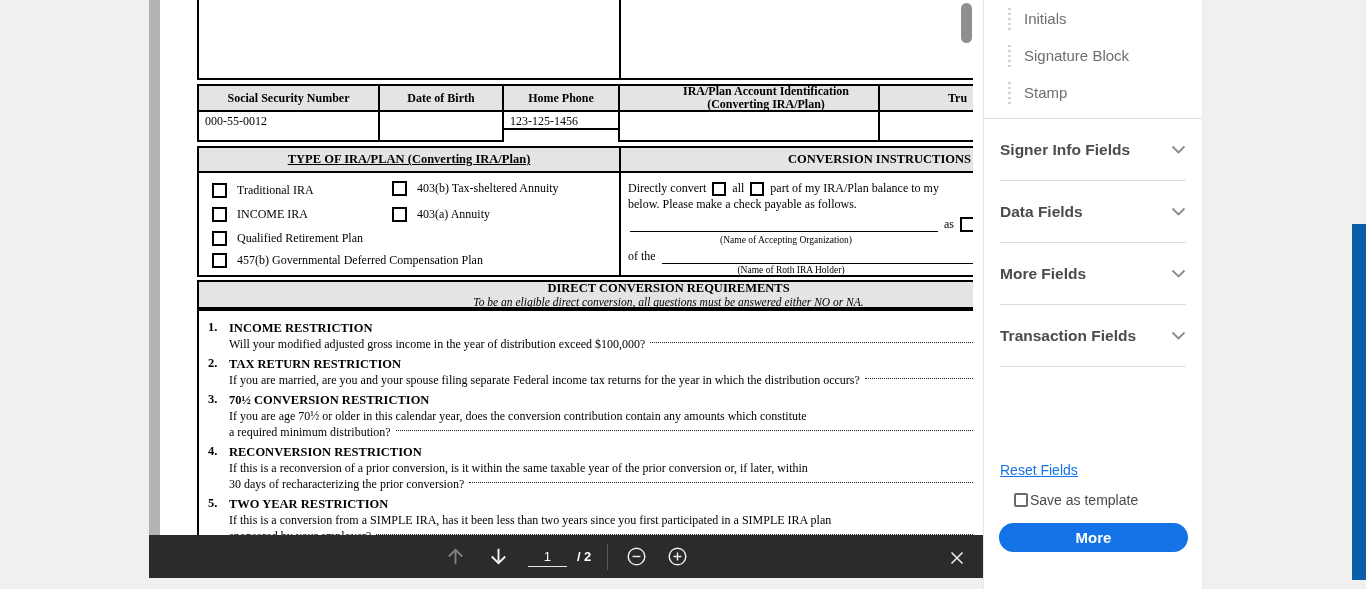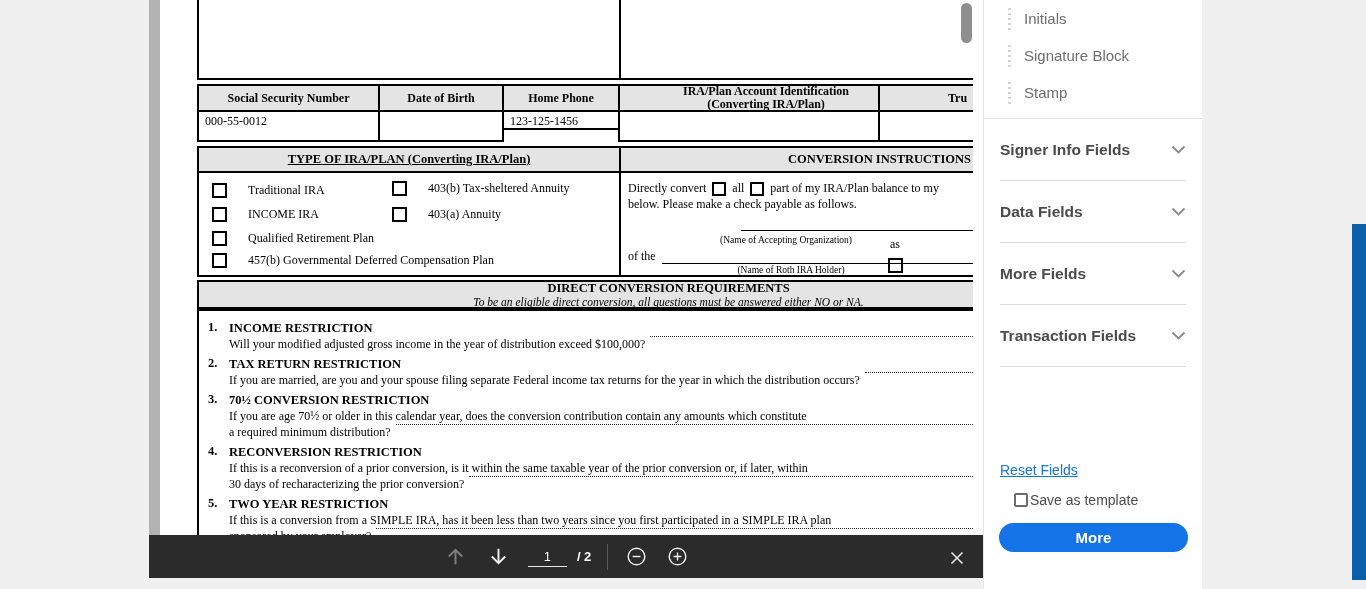--- a/index.html
+++ b/index.html
@@ -15,28 +15,28 @@
     position:absolute; left:37px; top:0; width:776px; height:578px; overflow:hidden;
     font-family:"Liberation Serif", serif; color:#000;
   }
   .abs { position:absolute; }
   .bbox { border:2px solid #000; background:#fff; }
   .gcell { border:2px solid #000; background:#e4e4e4; display:flex; align-items:center; justify-content:center;
            text-align:center; font-weight:bold; font-size:12px; line-height:13px; }
   .wcell { border:2px solid #000; background:#fff; font-size:12px; padding:2px 6px; }
   .cb { display:inline-block; width:15px; height:15px; border:2px solid #000; background:#fff; flex:0 0 15px; }
   .optrow { position:relative; height:24px; }
-  .opt { position:absolute; display:flex; align-items:center; gap:21px; font-size:12px; white-space:nowrap; }
+  .opt { position:absolute; display:flex; align-items:center; gap:10px; font-size:12px; white-space:nowrap; }
   .convline { position:absolute; font-size:12px; white-space:nowrap; display:flex; align-items:center; gap:6px; }
   .uline { border-bottom:1.5px solid #000; }
   .cap { position:absolute; font-size:9.5px; text-align:center; white-space:nowrap; }
   .req-item { position:relative; padding-left:30px; width:930px; margin-bottom:4px; }
   .req-num { position:absolute; left:9px; top:0; font-weight:bold; font-size:12.5px; }
   .req-title { font-weight:bold; font-size:12.5px; line-height:16px; }
-  .req-line { display:flex; align-items:flex-start; font-size:12px; line-height:16px; width:930px; white-space:nowrap;font-family:Liberation Serif, serif; }
+  .req-line { display:flex; align-items:center; font-size:12px; line-height:16px; width:930px; white-space:nowrap;font-family:Liberation Serif, serif; }
   .leader { flex:1 1 auto; border-bottom:1.5px dotted #222; margin:0 0 3px 5px; min-width:8px; }
   #scroll-thumb { position:absolute; left:801px; top:3px; width:11px; height:40px; background:#8f8f8f; border-radius:6px; }
   
   #toolbar {
     position:absolute; left:149px; top:535px; width:834px; height:43px; background:#2b2b2b;
     display:flex; align-items:center; justify-content:center; gap:16px; color:#fff;
   }
   .tb-btn { background:none; border:none; padding:2px; cursor:pointer; display:flex; align-items:center; }
   #page-box { display:flex; align-items:baseline; gap:10px; }
   #page-input { border-bottom:1.5px solid #e8e8e8; padding:2px 16px; font-size:13px; color:#fff; }
@@ -148,21 +148,21 @@
       <div class="convline" style="left:7px; top:8px;">
         <span>Directly convert</span>
         <span class="cb" style="width:14px;height:14px;flex-basis:14px;"></span>
         <span>all</span>
         <span class="cb" style="width:14px;height:14px;flex-basis:14px;"></span>
         <span>part of my IRA/Plan balance to my</span>
       </div>
       <div class="convline" style="left:7px; top:24px;">
         <span>below. Please make a check payable as follows.</span>
       </div>
-      <div class="convline" style="left:9px; top:44px; width:530px; flex-direction:column;">
+      <div class="convline" style="left:9px; top:44px; width:530px; align-items:flex-end;">
         <span class="uline" style="width:308px; height:14px;"></span>
         <span>as</span>
         <span class="cb" style="width:15px;height:15px;"></span>
       </div>
       <div class="cap" style="left:5px; top:62px; width:320px;">
         <span>(Name of Accepting Organization)</span>
       </div>
       <div class="convline" style="left:7px; top:76px; width:512px; align-items:flex-end;">
         <span>of the</span>
         <span class="uline" style="flex:1; height:14px;"></span>

